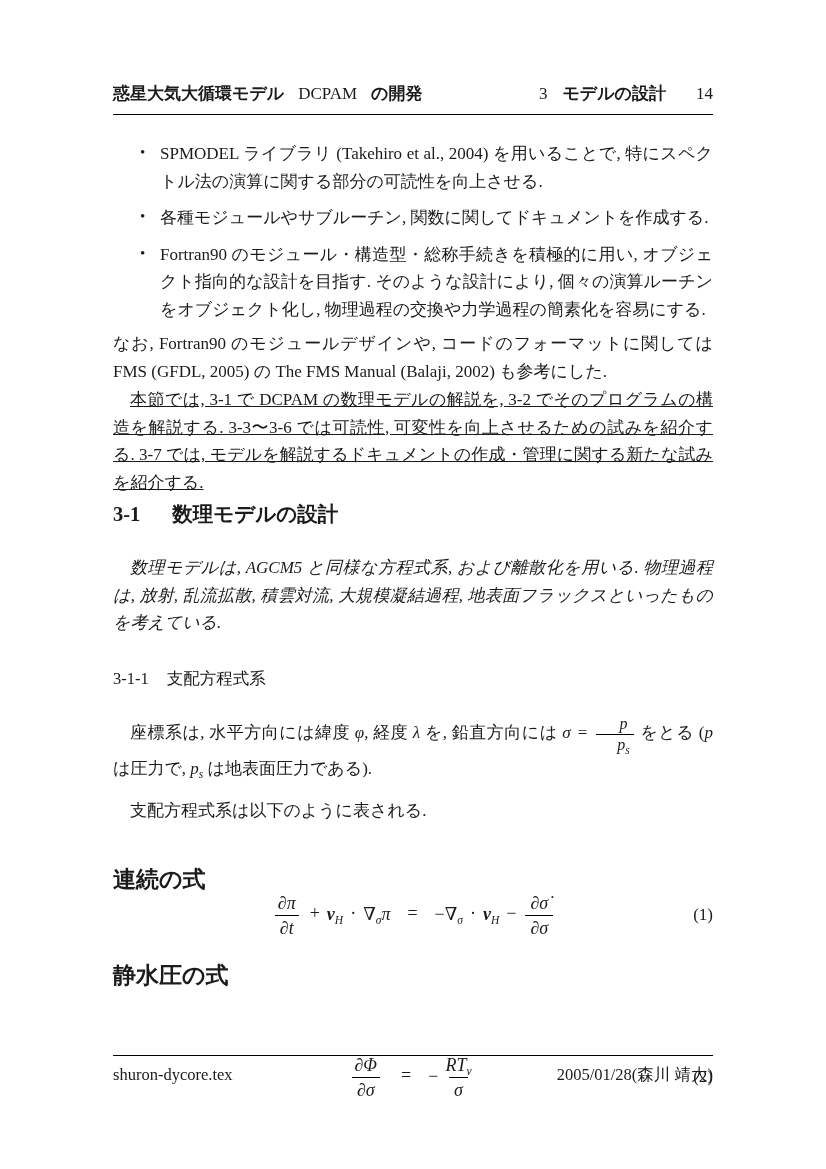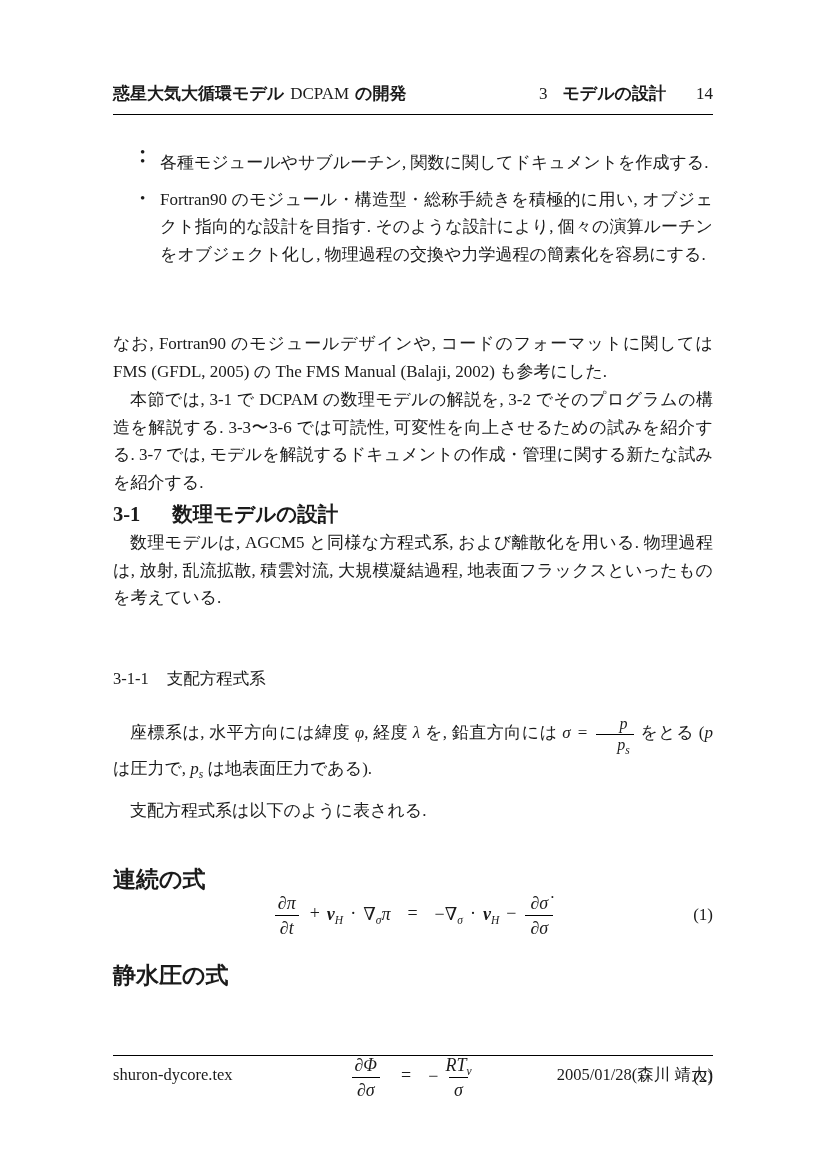--- a/index.html
+++ b/index.html
@@ -15,21 +15,21 @@
   .abs{position:absolute;left:113px;width:600px;}
   
   .header{
     top:82px;
     display:flex;justify-content:space-between;align-items:baseline;
     border-bottom:1.7px solid #000;
     padding-bottom:9px;
   }
   .jb{font-family:"Liberation Sans","DejaVu Sans",sans-serif;font-weight:bold;}
   .lat{font-family:"Liberation Serif","DejaVu Serif",serif;}
-  .h-latin{margin:0 6px;text-align:center;}
+  .h-latin{margin:0 14px;text-align:center;}
   .h-sec-title{margin-left:15px;}
   .h-page{margin-left:30px;}
   
   .para{margin:0;line-height:27.5px;text-align:justify;}
   .indent{text-indent:17px;}
   
   .bullets{margin:0;padding:0;list-style:none;}
   .bullets li{position:relative;padding-left:47px;line-height:27.5px;margin-bottom:9px;text-align:justify;}
   .bullets .bdot{position:absolute;left:27px;top:-1px;font-size:15px;}
   
@@ -71,40 +71,41 @@
       <span class="jb">惑星大気大循環モデル</span><span class="lat h-latin">DCPAM</span><span class="jb">の開発</span>
     </div>
     <div>
       <span class="lat">3</span><span class="jb h-sec-title">モデルの設計</span><span class="lat h-page">14</span>
     </div>
   </div>
 
   <ul class="abs bullets" style="top:140px;">
     <li>
       <span class="bdot">•</span>
+      <span>SPMODEL ライブラリ (Takehiro et al., 2004) を用いることで, 特にスペクトル法の演算に関する部分の可読性を向上させる.</span>
     </li>
     <li>
       <span class="bdot">•</span>
       <span>各種モジュールやサブルーチン, 関数に関してドキュメントを作成する.</span>
     </li>
     <li>
       <span class="bdot">•</span>
       <span>Fortran90 のモジュール・構造型・総称手続きを積極的に用い, オブジェクト指向的な設計を目指す. そのような設計により, 個々の演算ルーチンをオブジェクト化し, 物理過程の交換や力学過程の簡素化を容易にする.</span>
     </li>
   </ul>
 
   <p class="abs para" style="top:330px;">なお, Fortran90 のモジュールデザインや, コードのフォーマットに関しては FMS (GFDL, 2005) の The FMS Manual (Balaji, 2002) も参考にした.</p>
 
-  <p class="abs para indent" style="top:386px;">本節では, 3-1 で DCPAM の数理モデルの解説を, 3-2 でそのプログラムの構造を解説する. 3-3〜3-6 では可読性, 可変性を向上させるための試みを紹介する. 3-7 では, モデルを解説するドキュメントの作成・管理に関する新たな試みを紹介する.</p>
+  <p class="abs para indent" style="top:386px;text-decoration:underline;">本節では, 3-1 で DCPAM の数理モデルの解説を, 3-2 でそのプログラムの構造を解説する. 3-3〜3-6 では可読性, 可変性を向上させるための試みを紹介する. 3-7 では, モデルを解説するドキュメントの作成・管理に関する新たな試みを紹介する.</p>
 
   <h2 class="abs sec jb" style="top:500px;">
     <span class="secno">3-1</span><span>数理モデルの設計</span>
   </h2>
 
-  <p class="abs para indent" style="top:529px;">数理モデルは, AGCM5 と同様な方程式系, および離散化を用いる. 物理過程は, 放射, 乱流拡散, 積雲対流, 大規模凝結過程, 地表面フラックスといったものを考えている.</p>
+  <p class="abs para indent" style="top:554px;font-style:italic;">数理モデルは, AGCM5 と同様な方程式系, および離散化を用いる. 物理過程は, 放射, 乱流拡散, 積雲対流, 大規模凝結過程, 地表面フラックスといったものを考えている.</p>
 
   <h3 class="abs subsec jb" style="top:668px;">
     <span class="secno">3-1-1</span><span>支配方程式系</span>
   </h3>
 
   <p class="abs para indent" style="top:797px;">支配方程式系は以下のように表される.</p>
 
   <p class="abs para indent" style="top:714px;"><span>座標系は, 水平方向には緯度 </span><span class="mi">φ</span><span>, 経度 </span><span class="mi">λ</span><span> を, 鉛直方向には </span><span class="mi">σ</span><span class="mo">=</span><span class="frac ifrac">
         <span class="fn mi">p</span>
         <span class="fd"><span class="mi">p</span><sub class="msub">s</sub></span>

